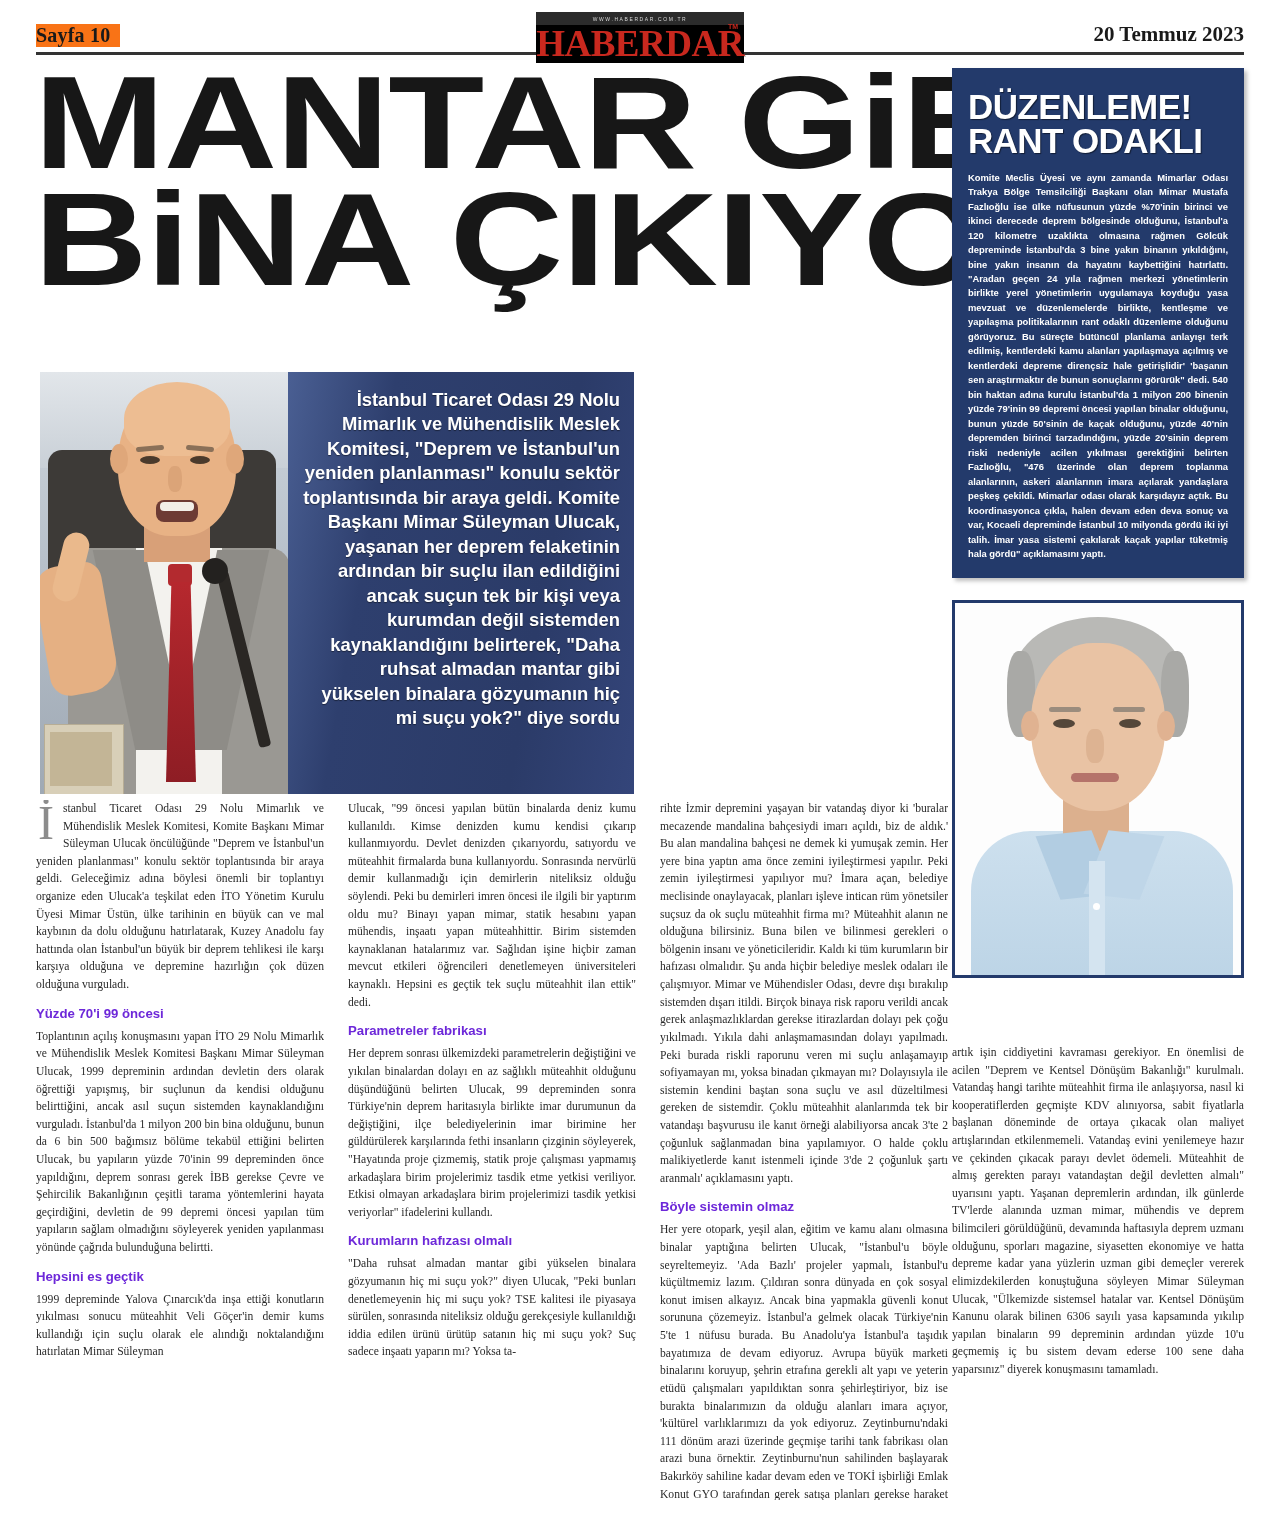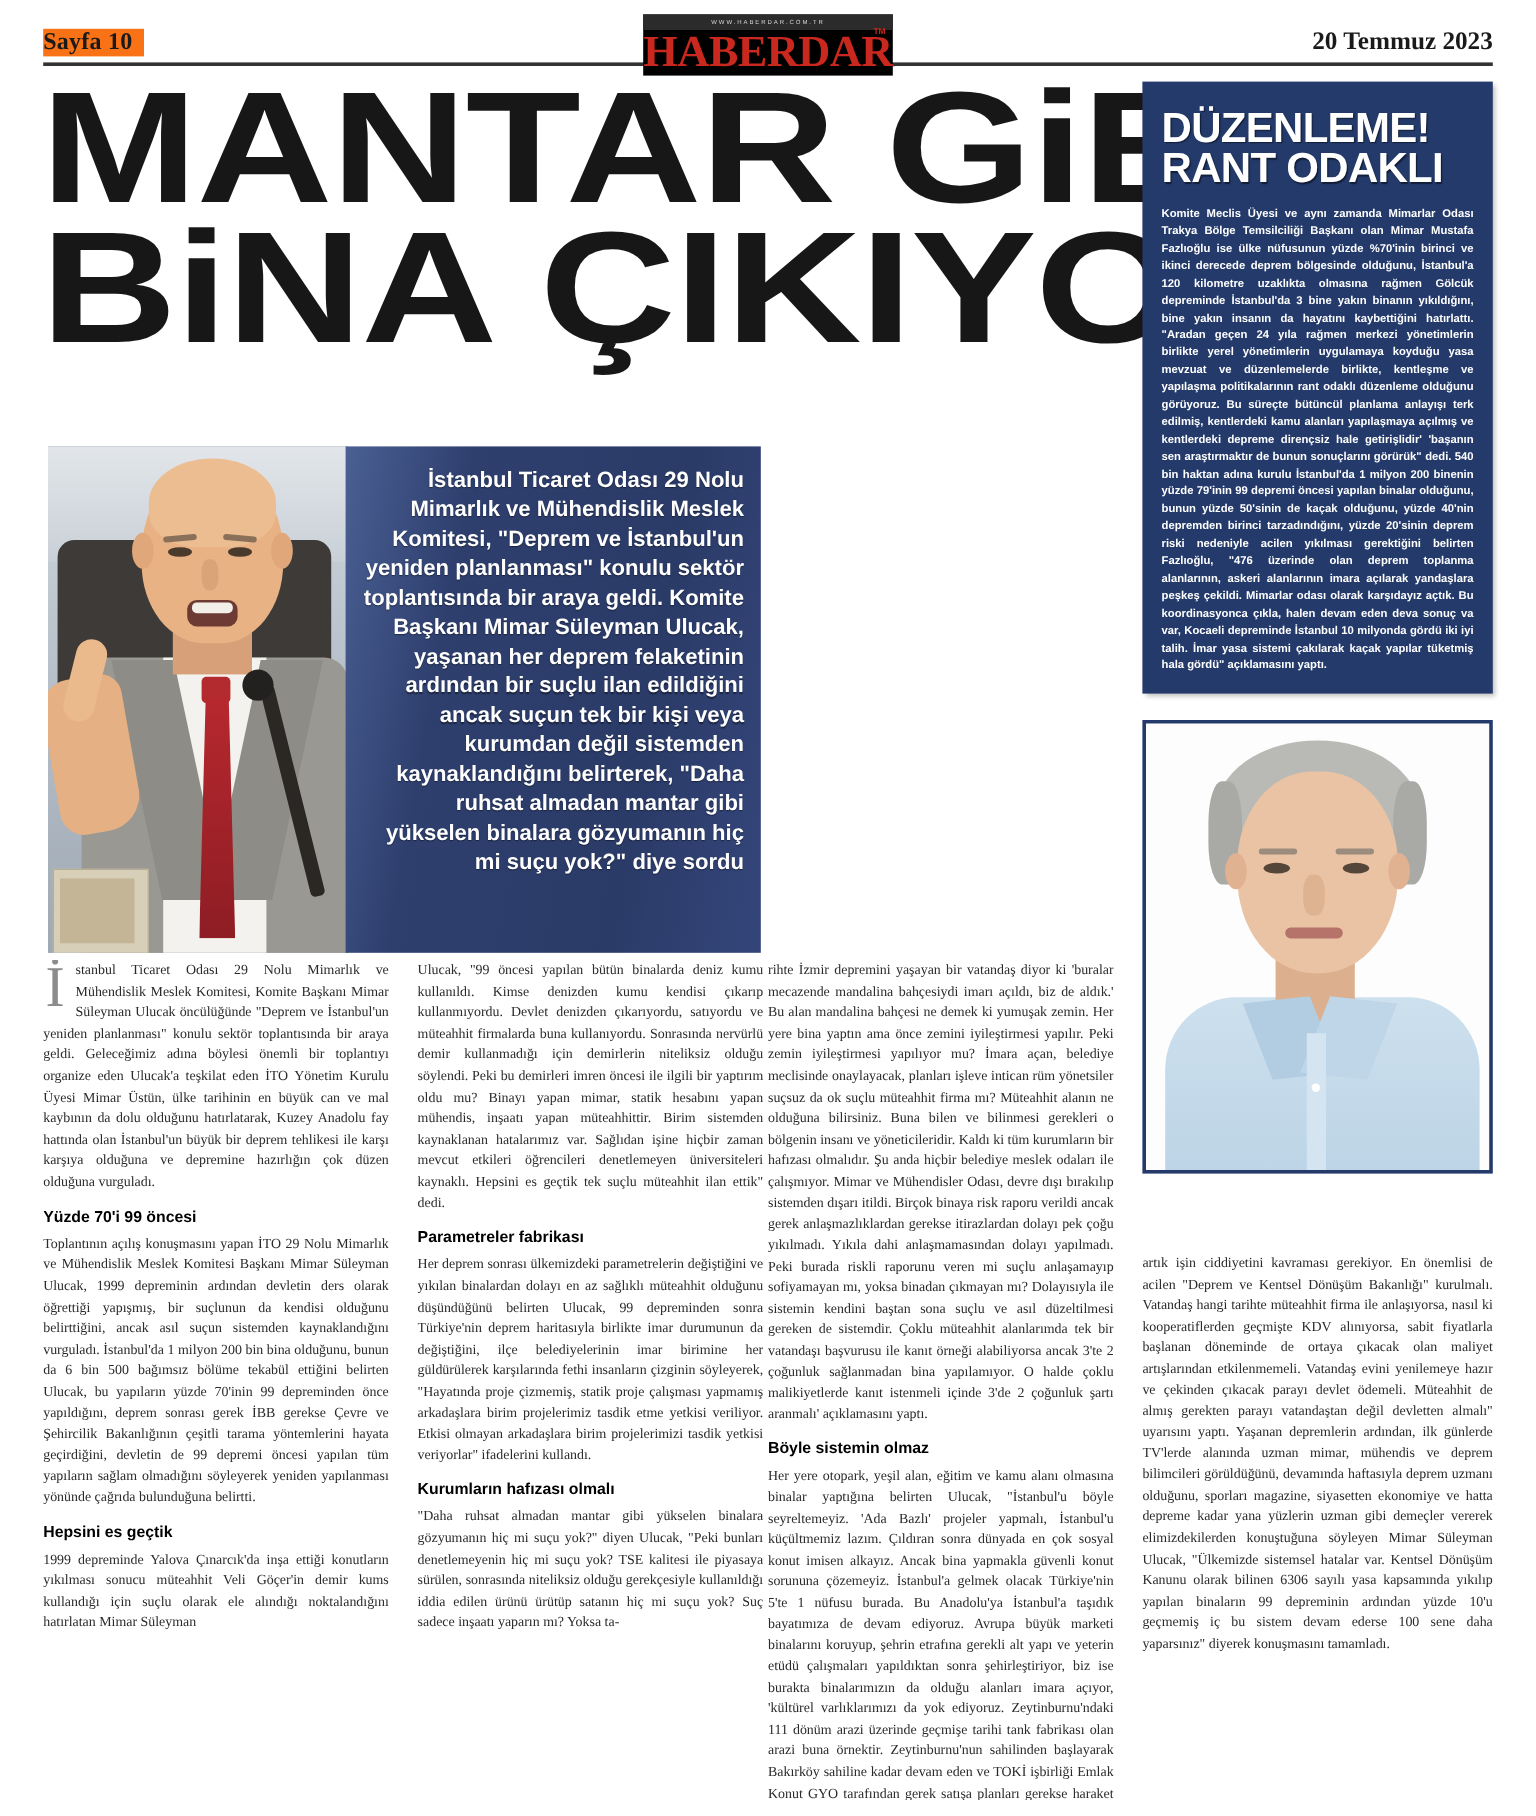--- a/index.html
+++ b/index.html
@@ -270,21 +270,21 @@
   }
   .col {
     position: absolute;
     top: 0;
     width: 288px;
     height: 700px;
     overflow: hidden;
   }
   .col-1 { left: 0; }
   .col-2 { left: 312px; }
-  .col-3 { left: 604px; }
+  .col-3 { left: 624px; }
 
   .sidebar-col {
     position: absolute;
     left: 952px;
     top: 1044px;
     width: 292px;
     height: 456px;
     overflow: hidden;
   }
 
@@ -294,21 +294,21 @@
     line-height: 1.52;
     text-align: justify;
     color: #2a2a2a;
     margin: 0 0 8px 0;
     hyphens: auto;
   }
   .subhead {
     font-family: "Liberation Sans", sans-serif;
     font-weight: bold;
     font-size: 13.2px;
-    color: #000000;
+    color: #6d28d9;
     margin: 12px 0 7px 0;
   }
   .dropcap-para {
     position: relative;
     min-height: 64px;
   }
   .dropcap {
     float: left;
     font-family: "Liberation Serif", serif;
     font-size: 48px;

